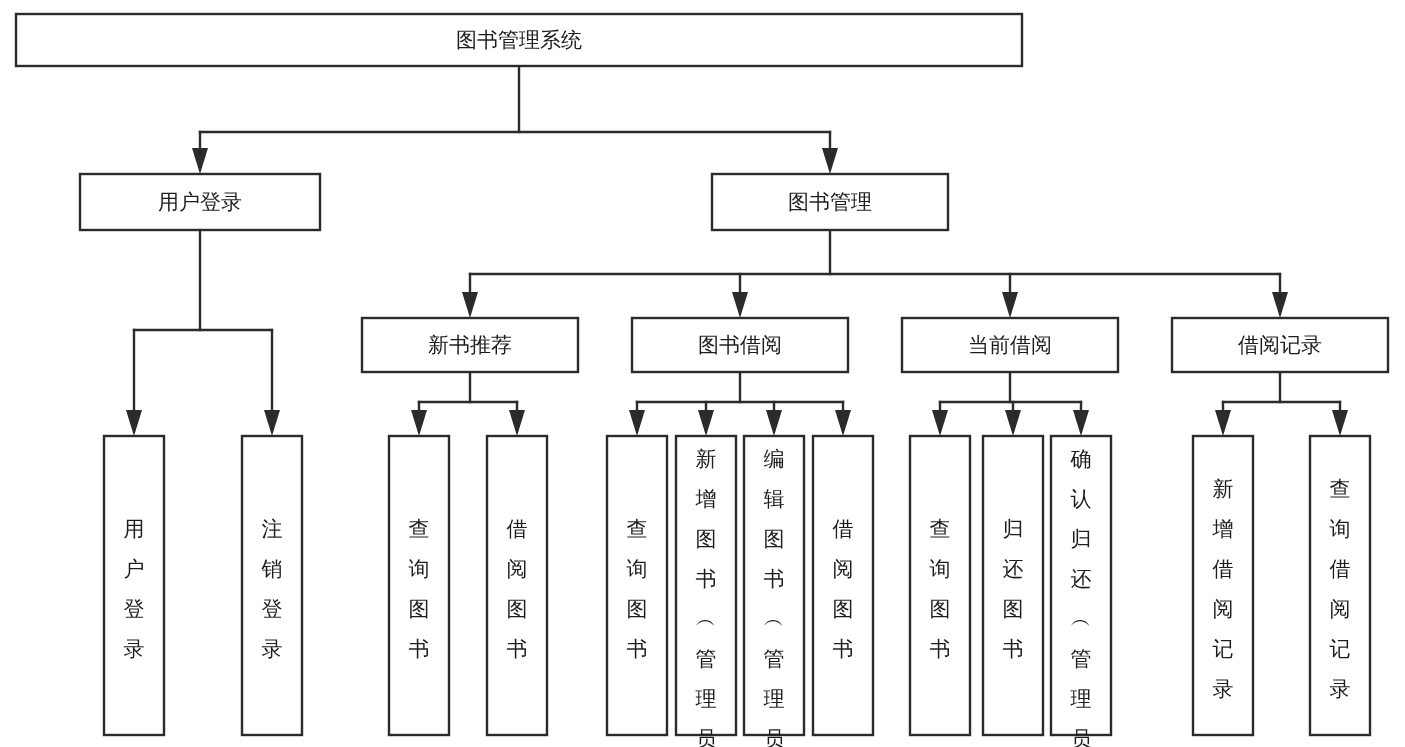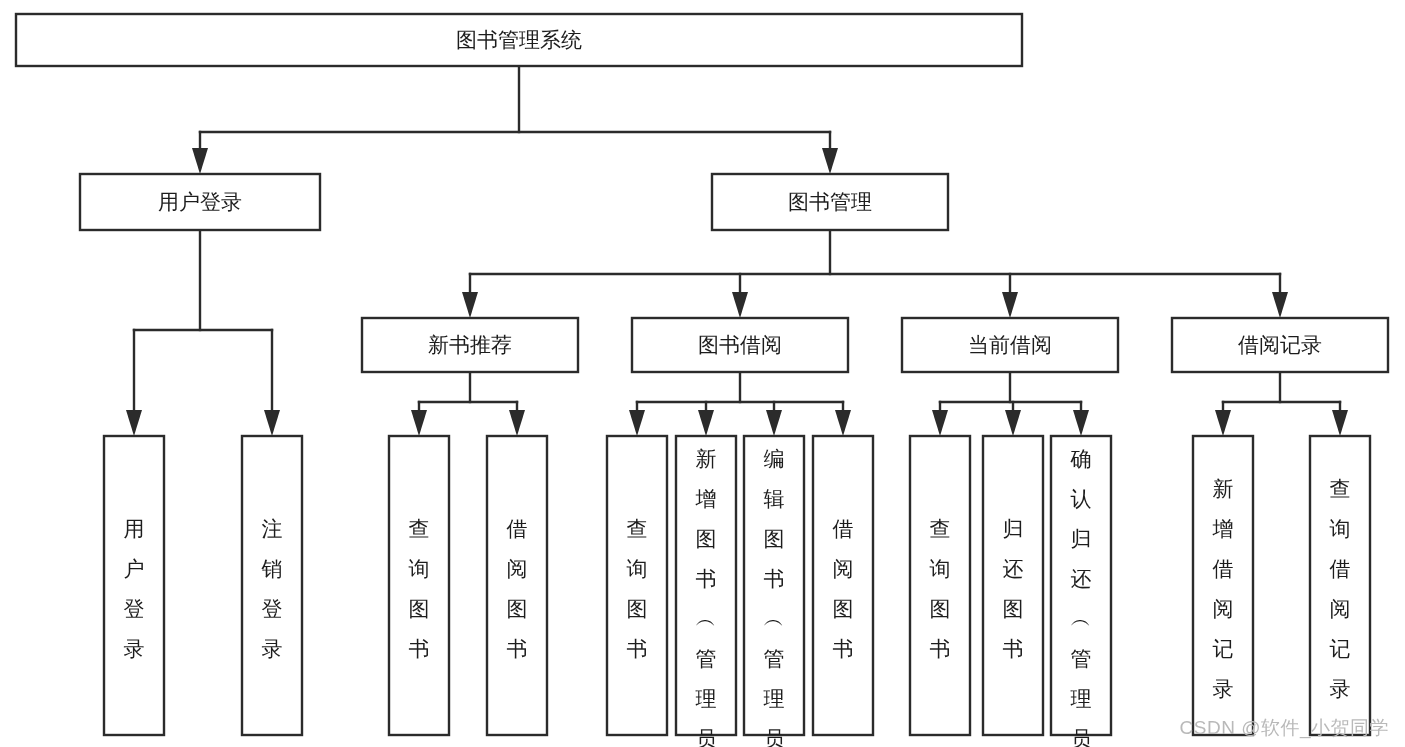--- a/index.html
+++ b/index.html
@@ -199,14 +199,13 @@
         <g>
           <rect class="node-rect" x="1193" y="436" width="60" height="299"></rect>
           <text class="node-label-v" x="1223" y="495.9"><tspan x="1223" dy="0">新</tspan><tspan x="1223" dy="40">增</tspan><tspan x="1223" dy="40">借</tspan><tspan x="1223" dy="40">阅</tspan><tspan x="1223" dy="40">记</tspan><tspan x="1223" dy="40">录</tspan></text>
         </g>
         <g>
           <rect class="node-rect" x="1310" y="436" width="60" height="299"></rect>
           <text class="node-label-v" x="1340" y="495.9"><tspan x="1340" dy="0">查</tspan><tspan x="1340" dy="40">询</tspan><tspan x="1340" dy="40">借</tspan><tspan x="1340" dy="40">阅</tspan><tspan x="1340" dy="40">记</tspan><tspan x="1340" dy="40">录</tspan></text>
         </g>
       </g>
   </svg>
-  <div class="watermark">CSDN @软件_小贺同学</div>
 </div>
 
 </body></html>

